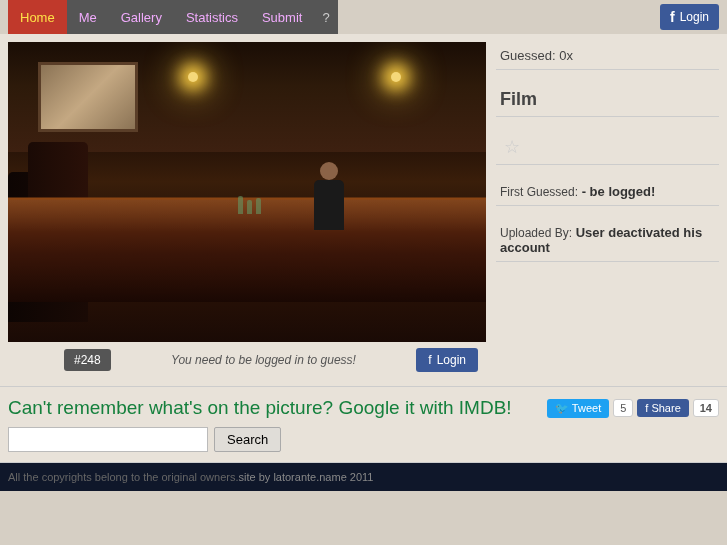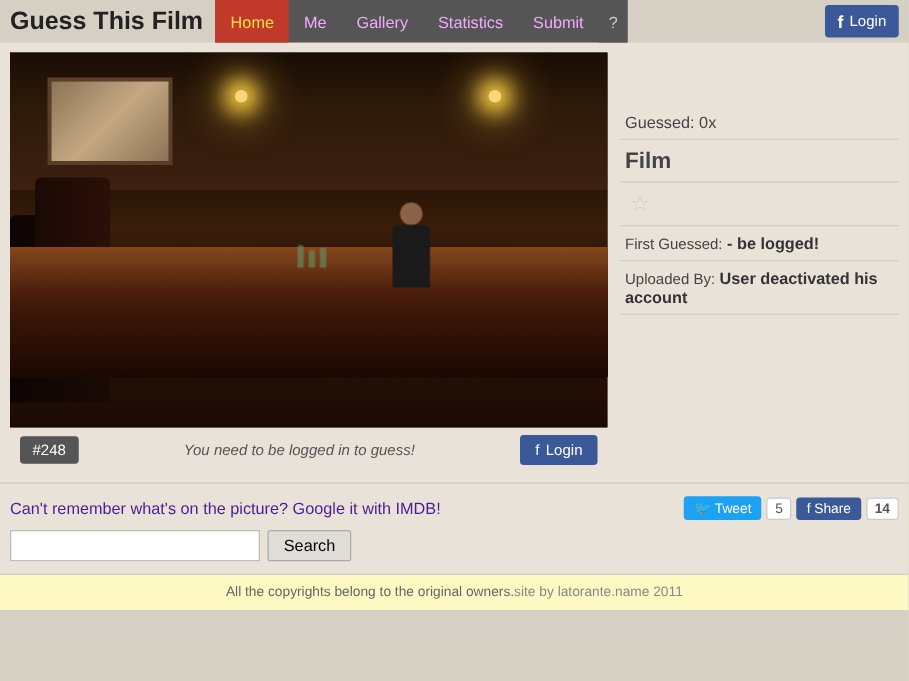--- a/index.html
+++ b/index.html
@@ -249,20 +249,21 @@
       justify-content: space-between;
       padding: 6px 8px;
       background: #e8e2d9;
     }
     #film-number-badge {
       background: #555;
       color: #fff;
       padding: 4px 10px;
       font-size: 12px;
       border-radius: 3px;
+      margin-left: 48px;
     }
     #login-prompt {
       font-size: 12px;
       color: #555;
       font-style: italic;
     }
     #fb-login-btn {
       background: #3b5998;
       color: #fff;
       border: none;
@@ -273,22 +274,21 @@
       align-items: center;
       gap: 5px;
       border-radius: 3px;
     }
 
     
     #right-panel {
       flex: 1;
       display: flex;
       flex-direction: column;
-      gap: 0;
-      margin-top: 42px;
+      gap: 13px;
     }
     .info-row {
       padding: 6px 4px;
       border-bottom: 1px solid #ccc;
       font-size: 13px;
       color: #444;
     }
     .info-row .label {
       font-weight: normal;
     }
@@ -327,22 +327,22 @@
       padding: 10px 8px;
       border-top: 1px solid #ccc;
     }
     #imdb-bar-top {
       display: flex;
       align-items: center;
       justify-content: space-between;
       margin-bottom: 8px;
     }
     #imdb-prompt {
-      font-size: 13px;
-      color: #4c1d95;
+      font-size: 19px;
+      color: #15803d;
     }
     #social-buttons {
       display: flex;
       align-items: center;
       gap: 4px;
     }
     .tweet-btn {
       background: #1da1f2;
       color: #fff;
       border: none;
@@ -400,40 +400,39 @@
       background: #e0ddd8;
       border: 1px solid #aaa;
       font-size: 13px;
       cursor: pointer;
       border-radius: 2px;
     }
 
     
     #footer {
       display: flex;
-      justify-content: center;
+      justify-content: flex-start;
       align-items: center;
       padding: 8px 8px;
-      background: #fef9c3;
+      background: #0f172a;
       border-top: 1px solid #ccc;
     }
     #copyright {
       font-size: 11px;
       color: #666;
     }
     #site-credit {
       font-size: 11px;
       color: #888;
     }
   </style>
 </head>
 <body>
 
 <div id="header">
-  <span id="site-title">Guess This Film</span>
   <nav id="nav">
     <a class="nav-item active">Home</a>
     <a class="nav-item">Me</a>
     <a class="nav-item">Gallery</a>
     <a class="nav-item">Statistics</a>
     <a class="nav-item">Submit</a>
     <span class="nav-question">?</span>
   </nav>
   <button id="fb-login-header">
     <span class="fb-icon">f</span>

